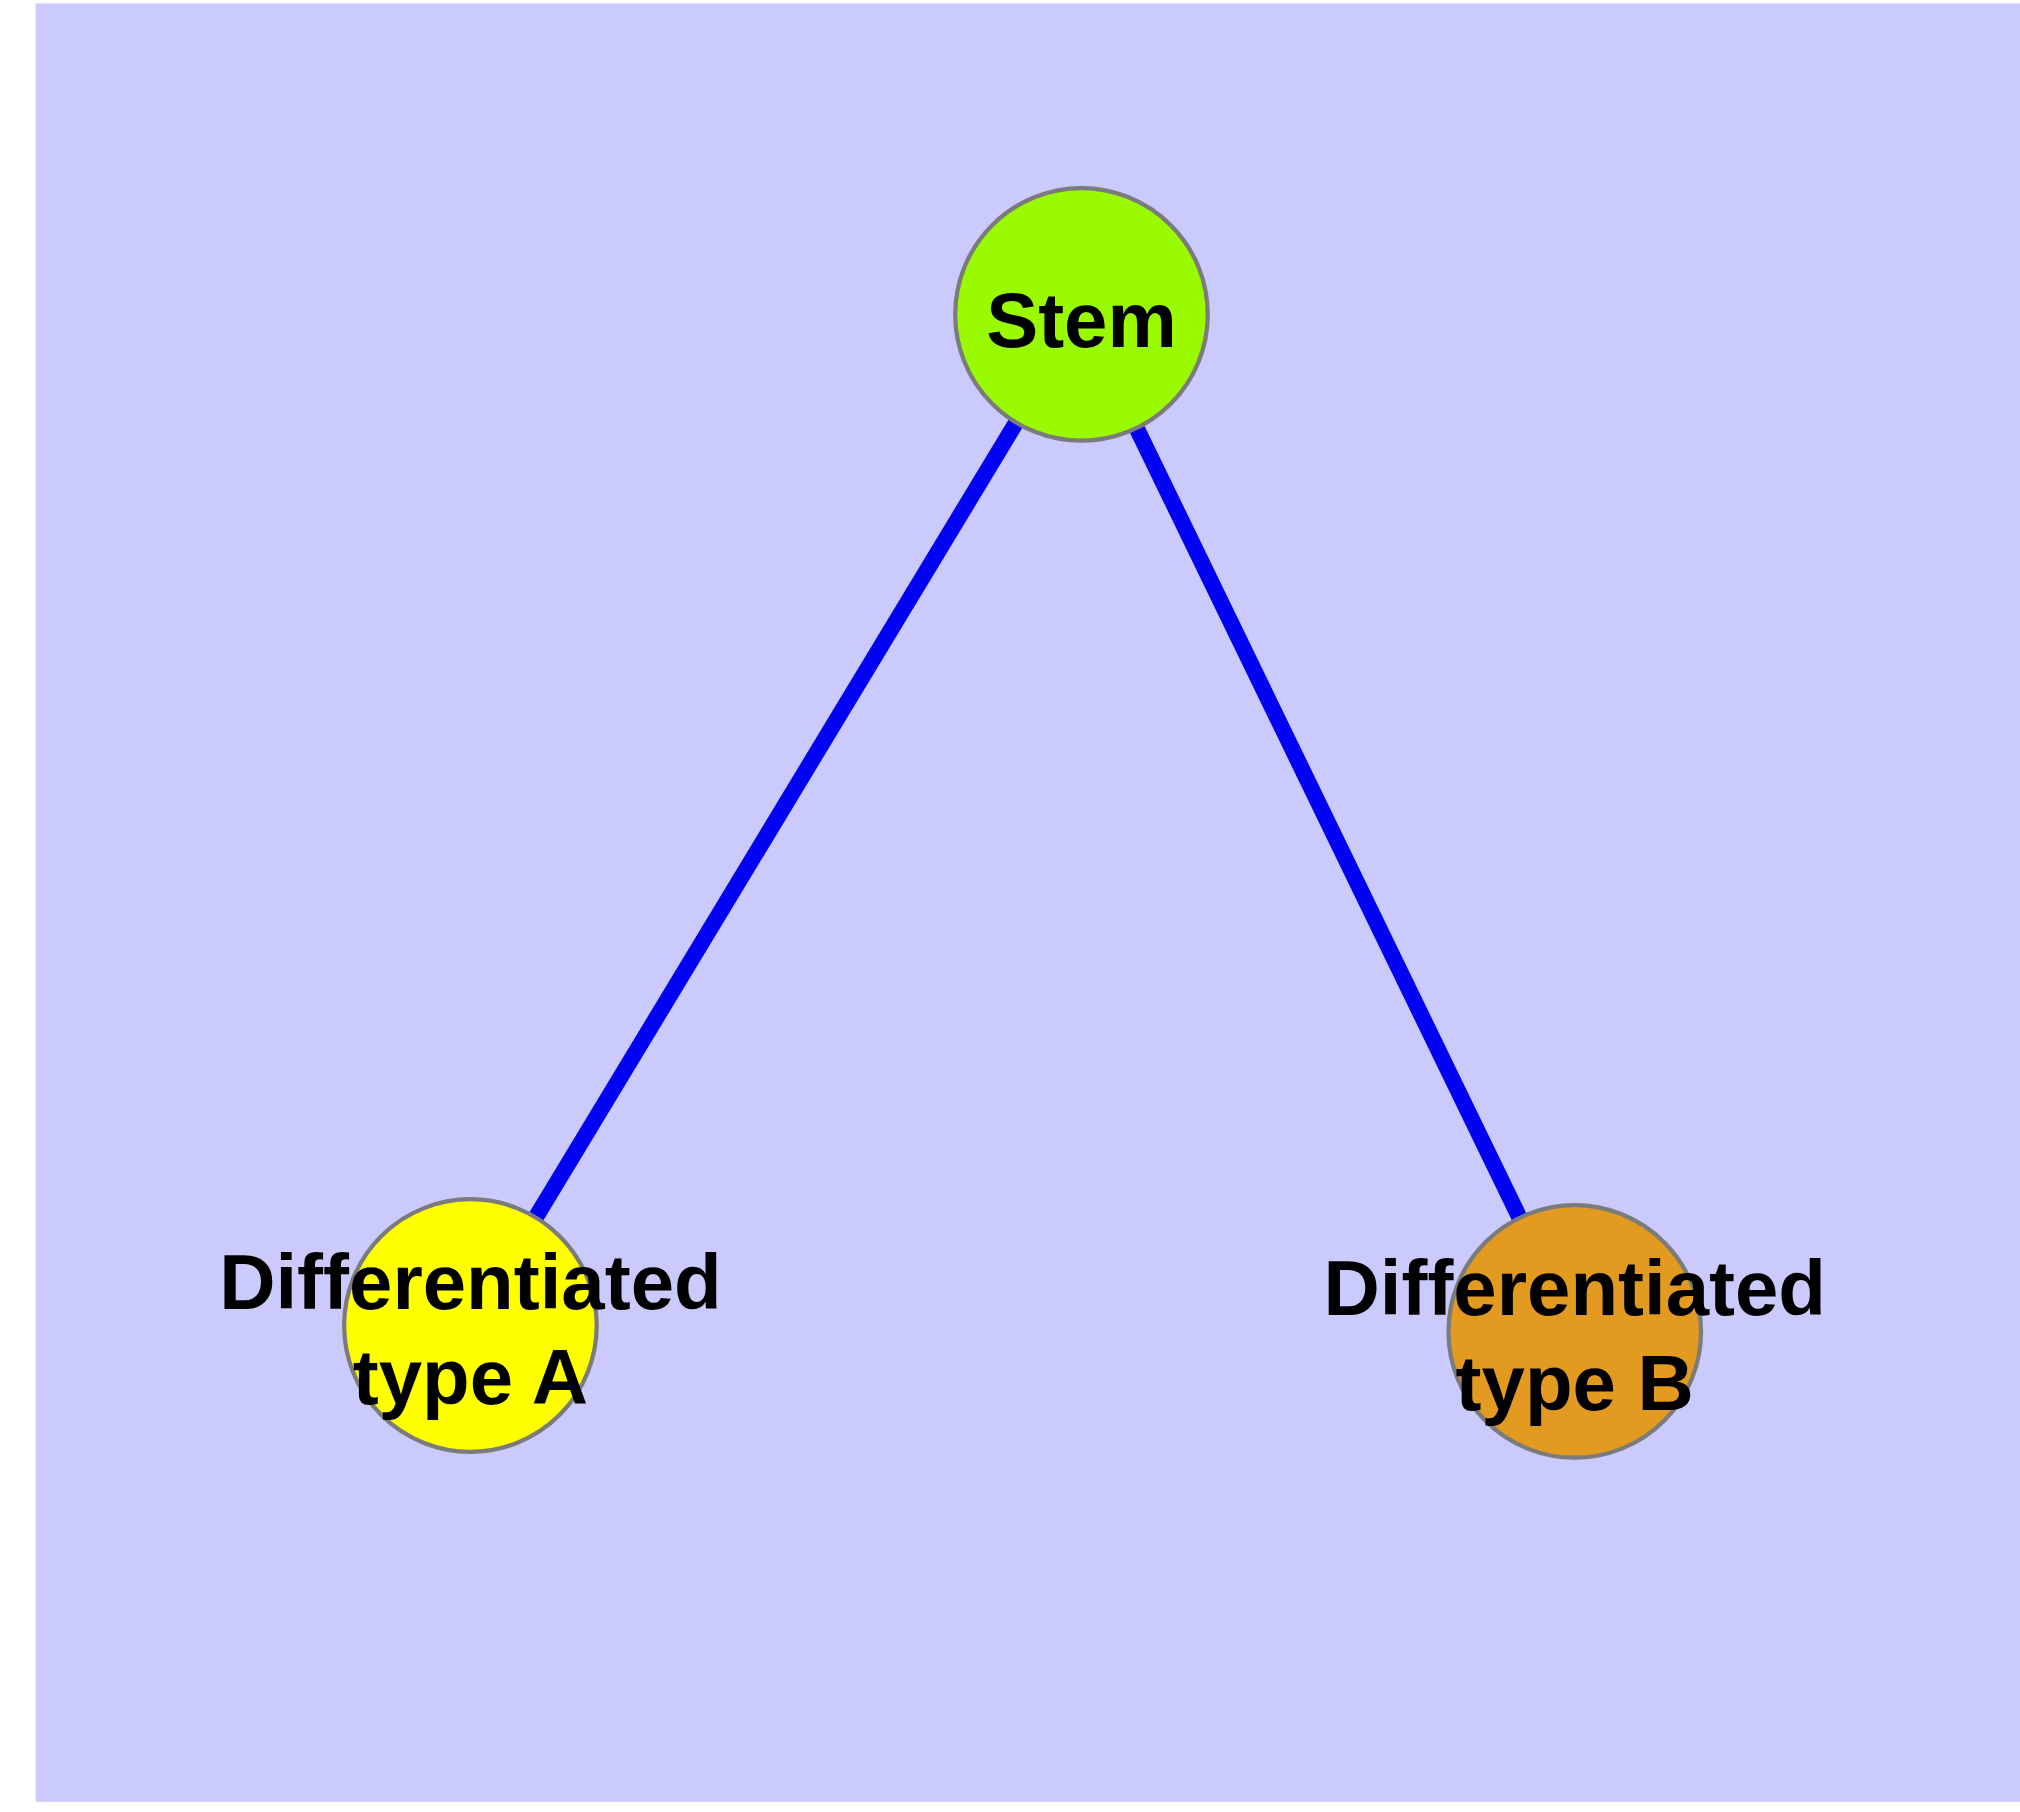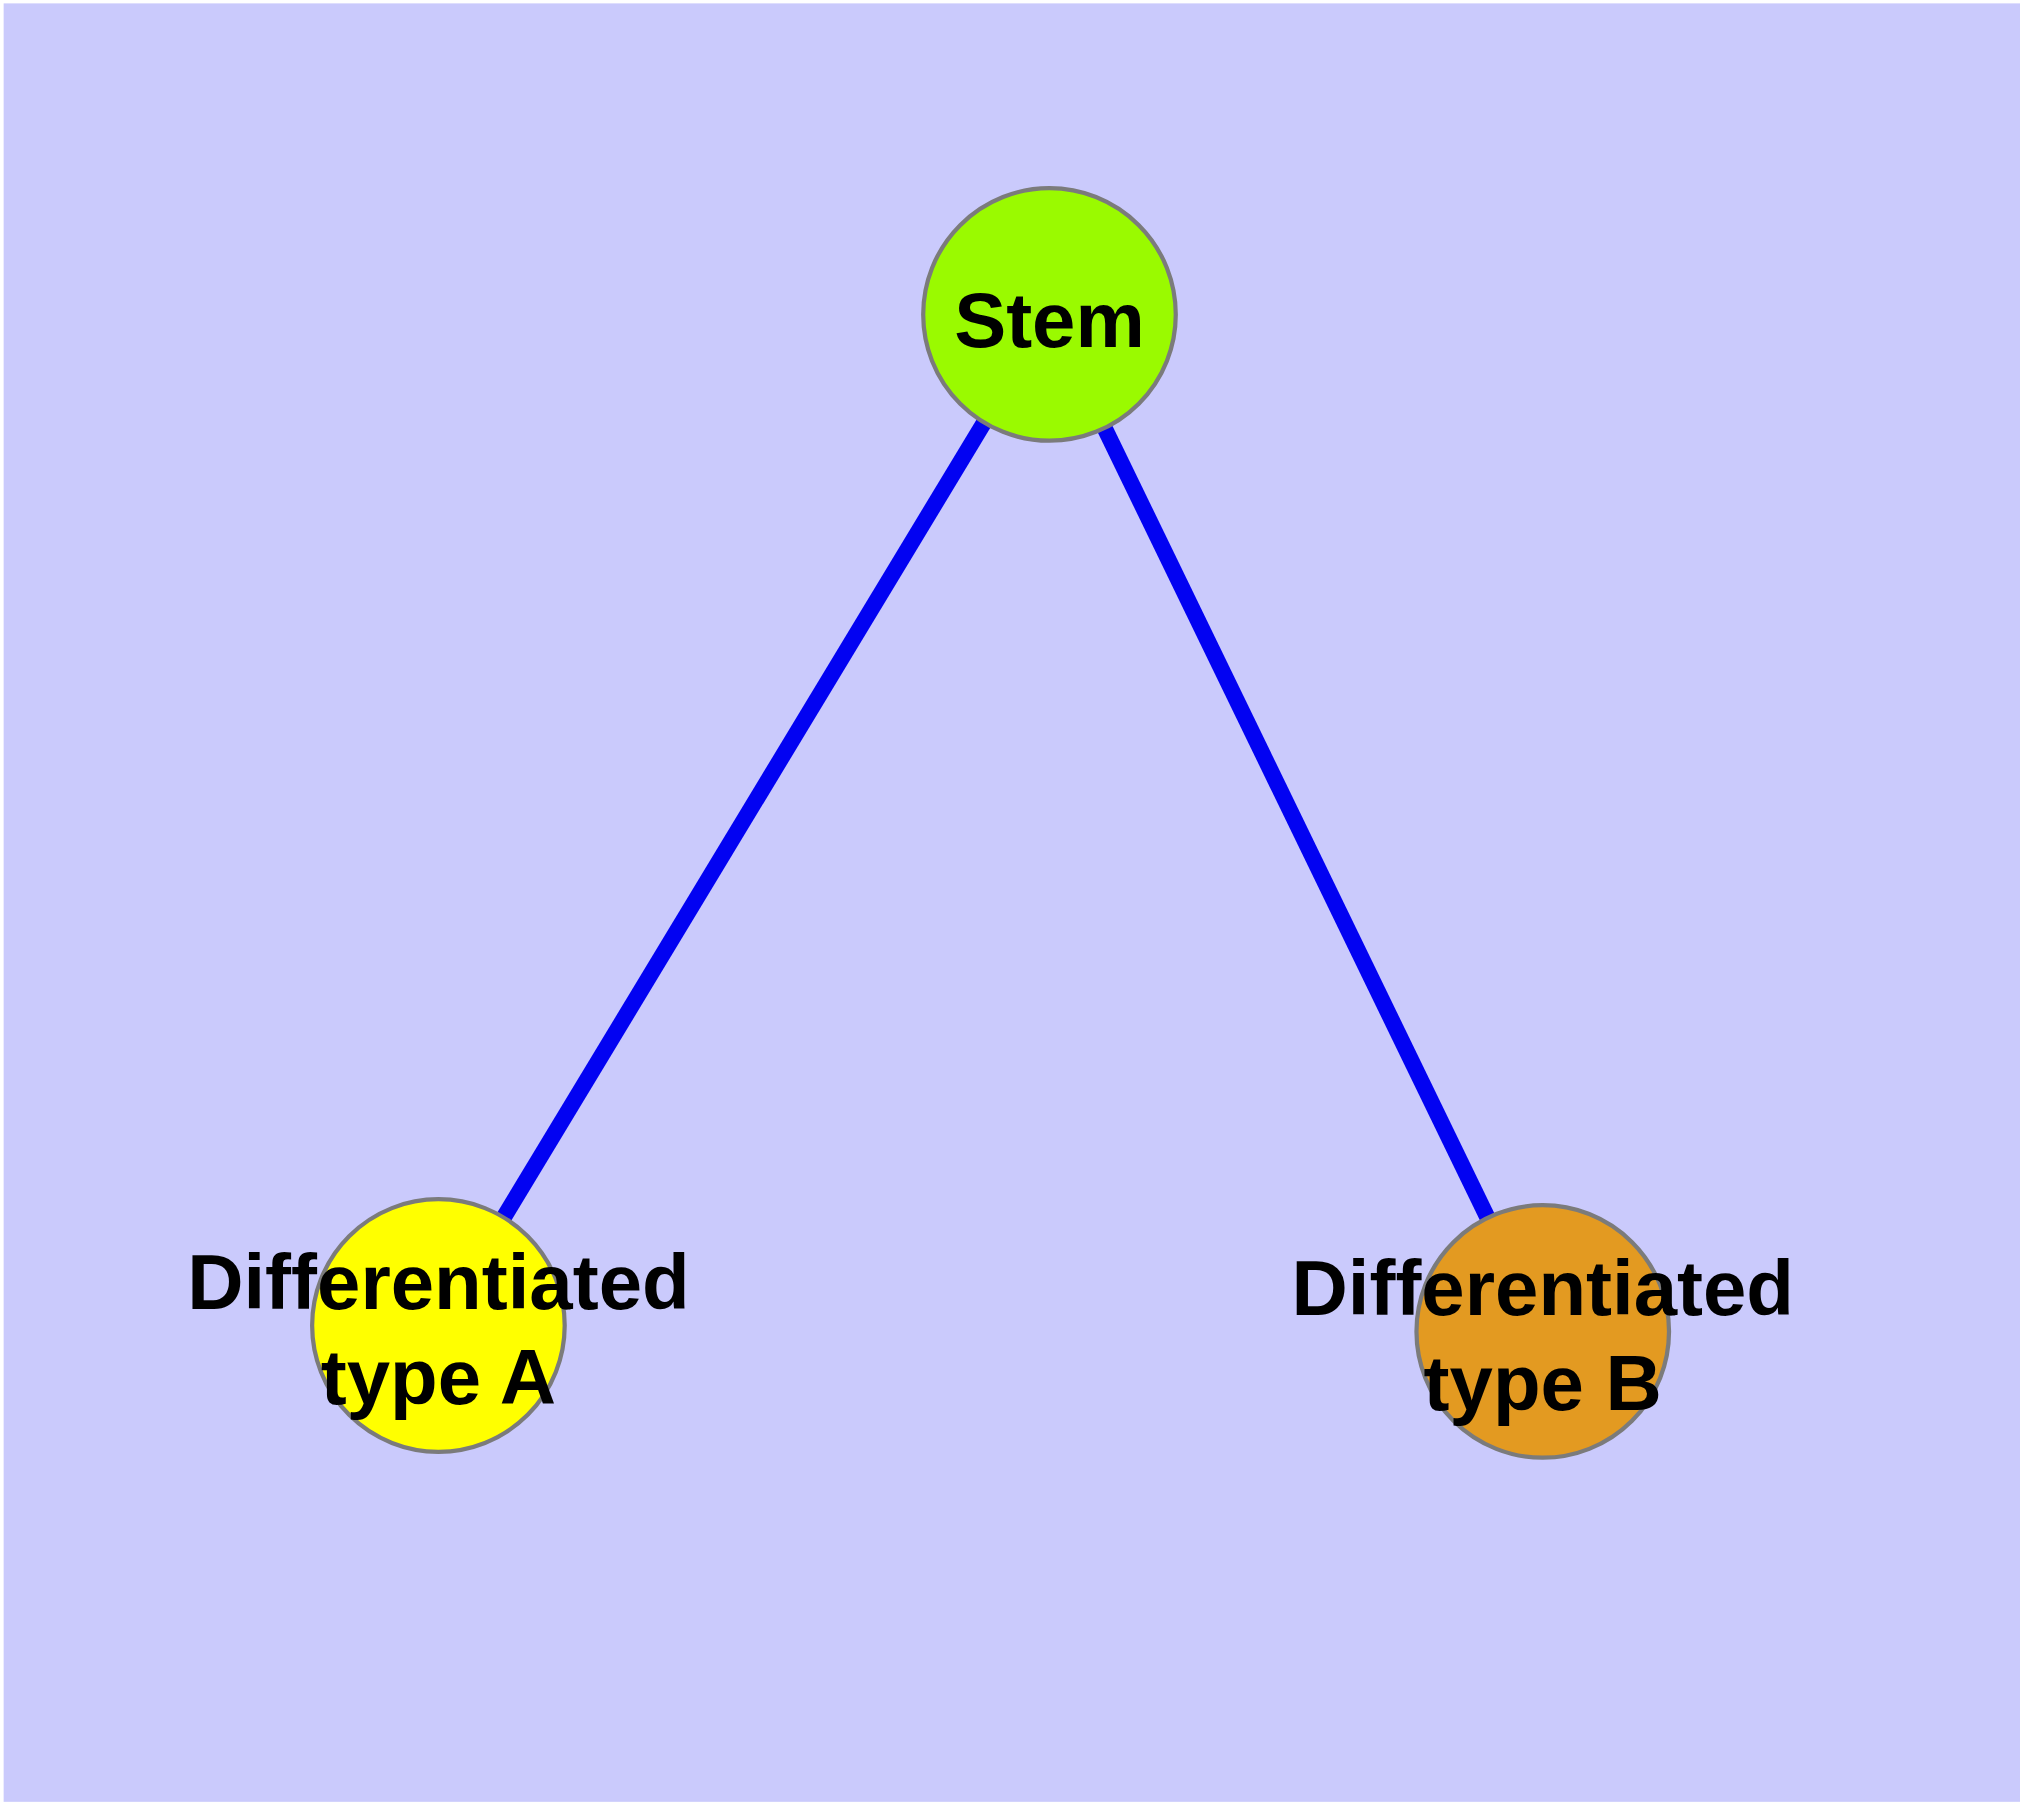--- a/index.html
+++ b/index.html
@@ -8,20 +8,21 @@
     width: 2021px;
     height: 1812px;
     background: #ffffff;
     overflow: hidden;
     font-family: "Liberation Sans", sans-serif;
   }
   .stage {
     position: relative;
     width: 1665px;
     height: 1812px;
+    padding-left: 32px;
   }
   svg.graph {
     display: block;
     width: 2021px;
     height: 1812px;
   }
   .node-label {
     font-family: "Liberation Sans", "DejaVu Sans", sans-serif;
     font-weight: bold;
     font-size: 92px;

